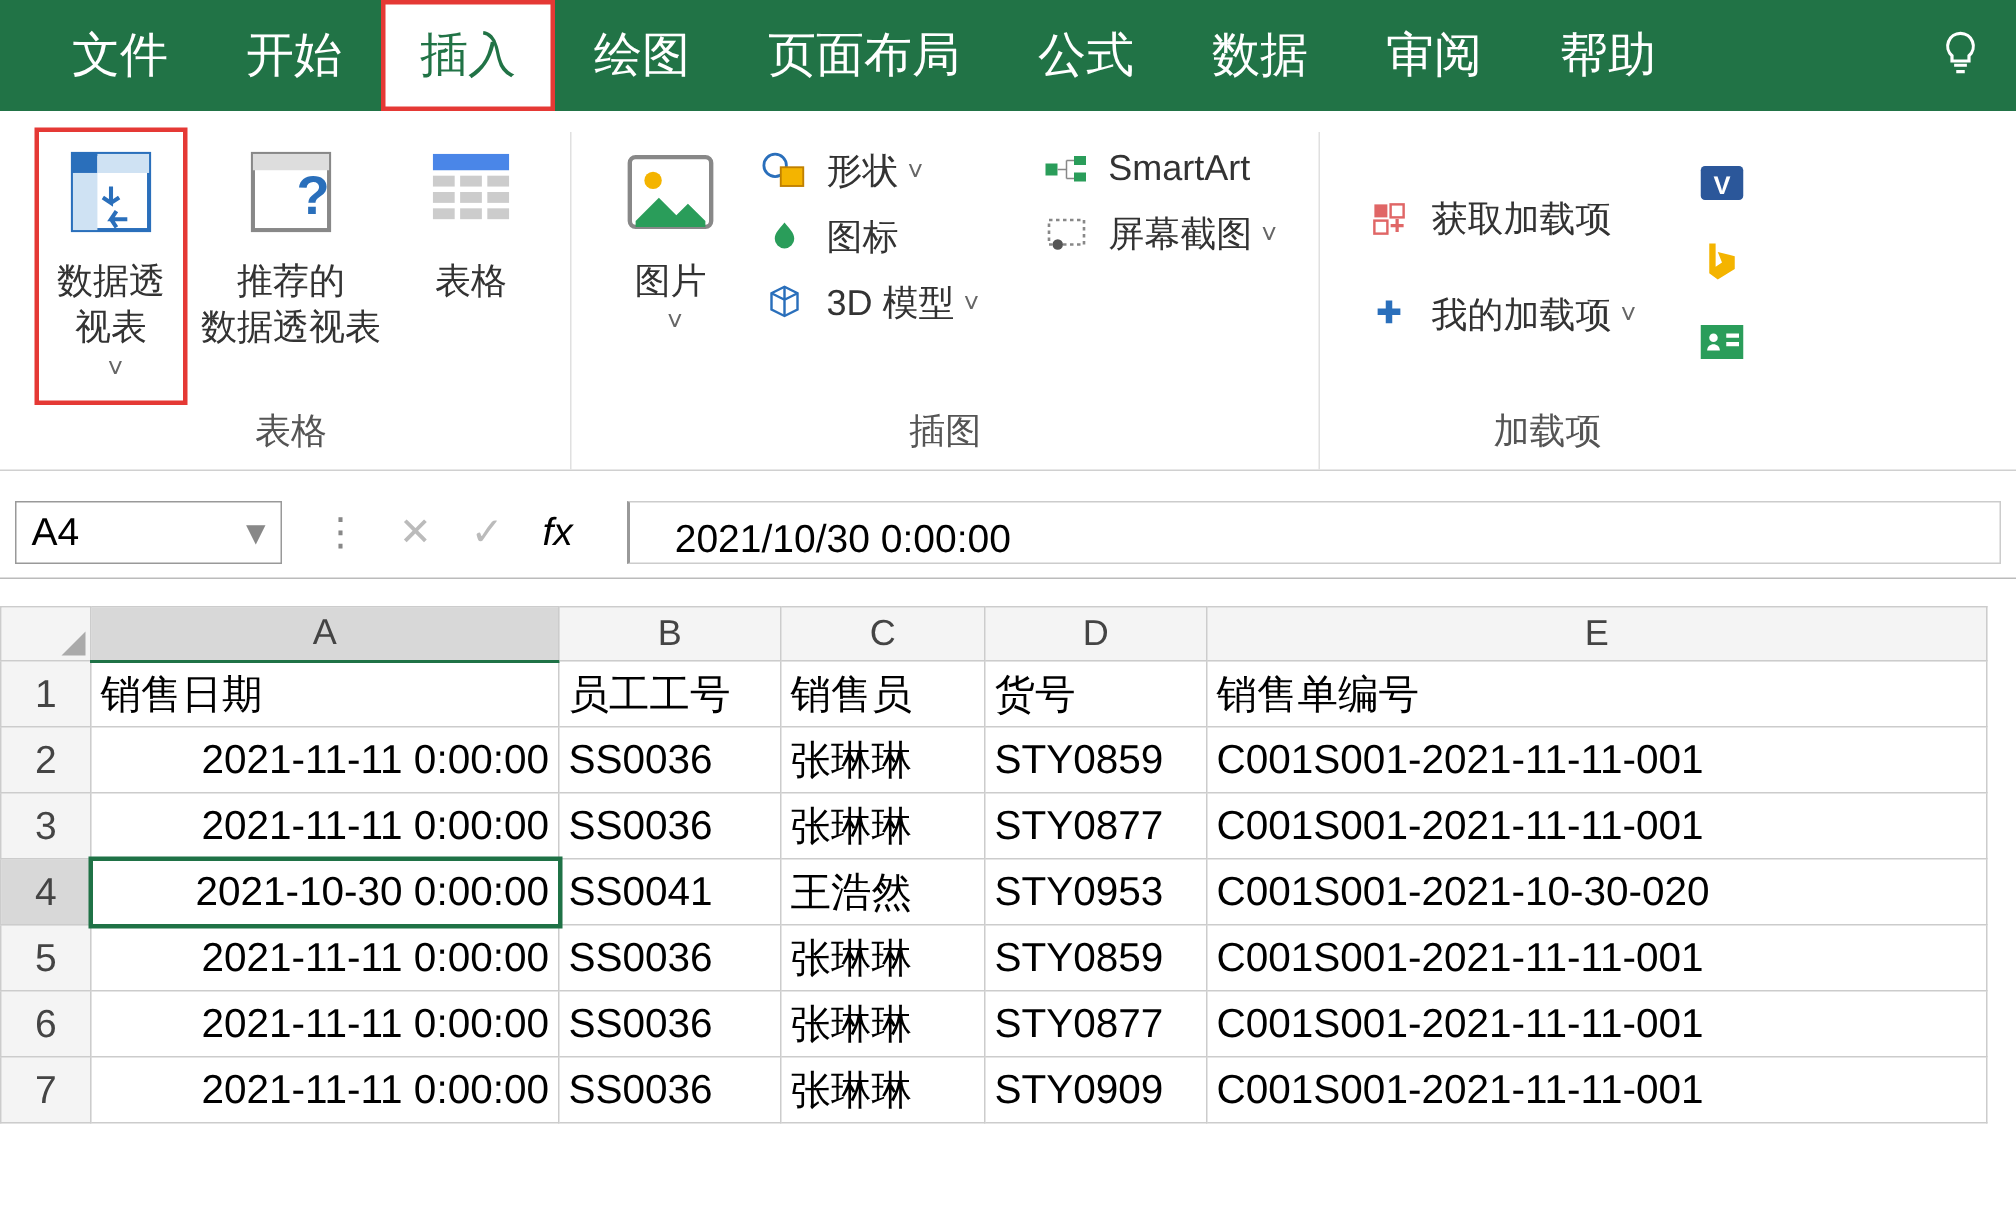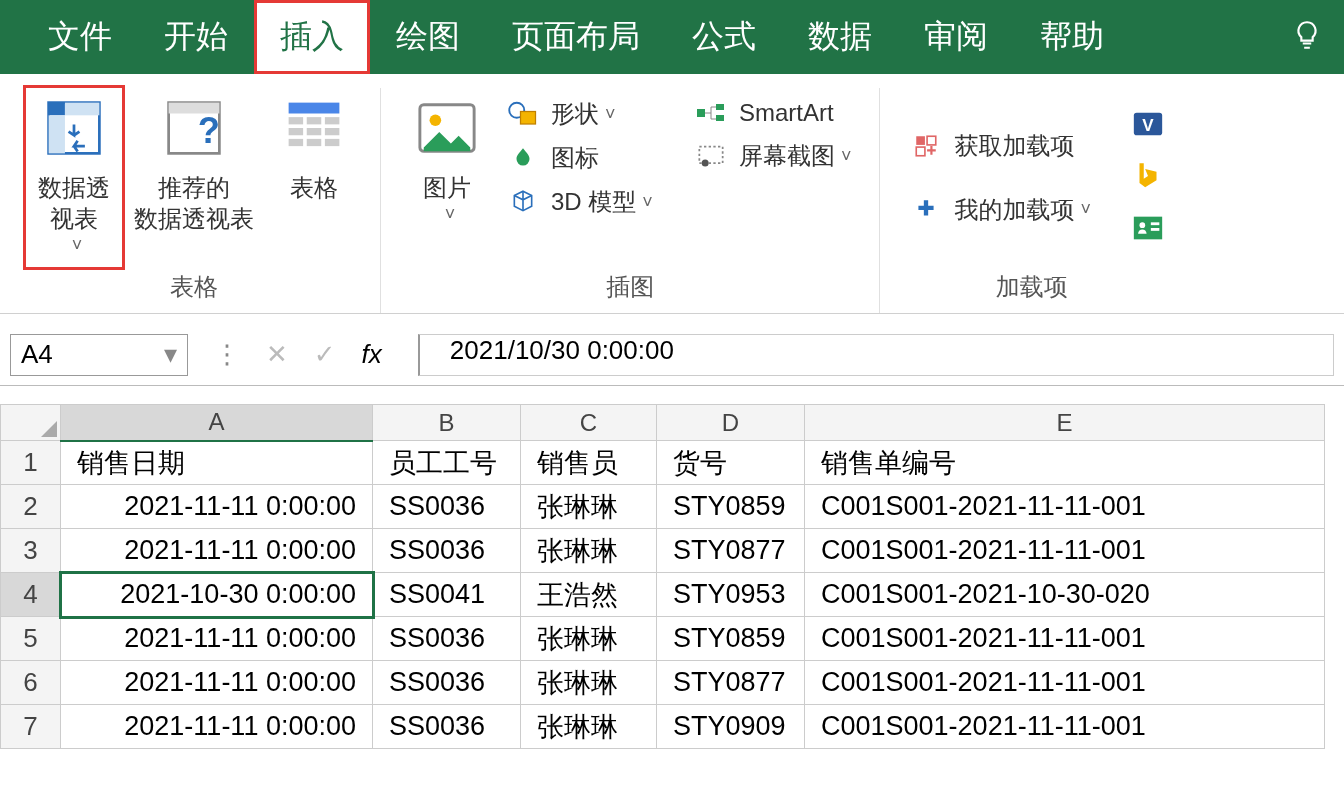--- a/index.html
+++ b/index.html
@@ -21,33 +21,33 @@
 .big-btn .icon-box{ width:72px; height:72px; display:flex; align-items:center; justify-content:center; margin-bottom:8px; }
 .highlight-red{ outline:3px solid #e53935; outline-offset:0; }
 .small-row{ display:flex; align-items:center; font-size:24px; color:#333; padding:6px 10px; cursor:pointer; white-space:nowrap; }
 .small-row .ic{ width:36px; height:30px; display:flex; align-items:center; justify-content:center; margin-right:10px; }
 .chev{ font-size:18px; color:#666; margin-left:6px; }
 
 
 .fbar{ height:62px; display:flex; align-items:center; border-bottom:1px solid #bbb; padding:0 10px; margin-top:10px; }
 .name-box{ width:178px; height:42px; border:1px solid #999; display:flex; align-items:center; justify-content:space-between; padding:0 10px; font-size:26px; }
 .fb-btns{ display:flex; align-items:center; gap:26px; padding:0 26px; color:#888; font-size:26px; height:42px; }
-.fb-input{ flex:1; height:42px; border:1px solid #ccc; border-left:2px solid #999; display:flex; align-items:flex-start; padding:0 30px; font-size:26px; margin-left:10px; }
+.fb-input{ flex:1; height:42px; border:1px solid #ccc; border-left:2px solid #999; display:flex; align-items:flex-end; padding:0 30px; font-size:26px; margin-left:10px; }
 
 
 .sheet-wrap{ margin-top:18px; }
 table{ border-collapse:collapse; }
 .sel-all{ width:60px; height:36px; border:1px solid #ccc; background:#f4f4f4; position:relative; }
 .sel-all::after{ content:""; position:absolute; right:3px; bottom:3px; width:0; height:0; border-left:16px solid transparent; border-bottom:16px solid #aaa; }
 .colhdr{ background:#f4f4f4; border:1px solid #ccc; height:36px; font-size:24px; color:#444; text-align:center; }
 .colA{ width:312px; } .colB{ width:148px; } .colC{ width:136px; } .colD{ width:148px; } .colE{ width:520px; }
 .rowhdr{ background:#f4f4f4; border:1px solid #ccc; width:60px; height:44px; text-align:center; font-size:26px; color:#444; }
 .rowhdr.sel{ background:#d8d8d8; }
 .colhdr.sel{ background:#d8d8d8; border-bottom:2px solid #1f7246; }
-td.cell{ border:1px solid #ccc; height:44px; font-size:27px; padding:0 16px; white-space:nowrap; overflow:hidden; }
+td.cell{ border:1px solid #ccc; height:44px; font-size:27px; padding:0 6px; white-space:nowrap; overflow:hidden; }
 td.r{ text-align:right; } td.l{ text-align:left; }
 .sel-cell{ outline:3px solid #1f7246; outline-offset:-1px; position:relative; }
 </style>
 </head>
 <body>
 
 <div class="ribbon-tabs">
   <div class="tab">文件</div>
   <div class="tab">开始</div>
   <div class="tab active highlight">插入</div>

